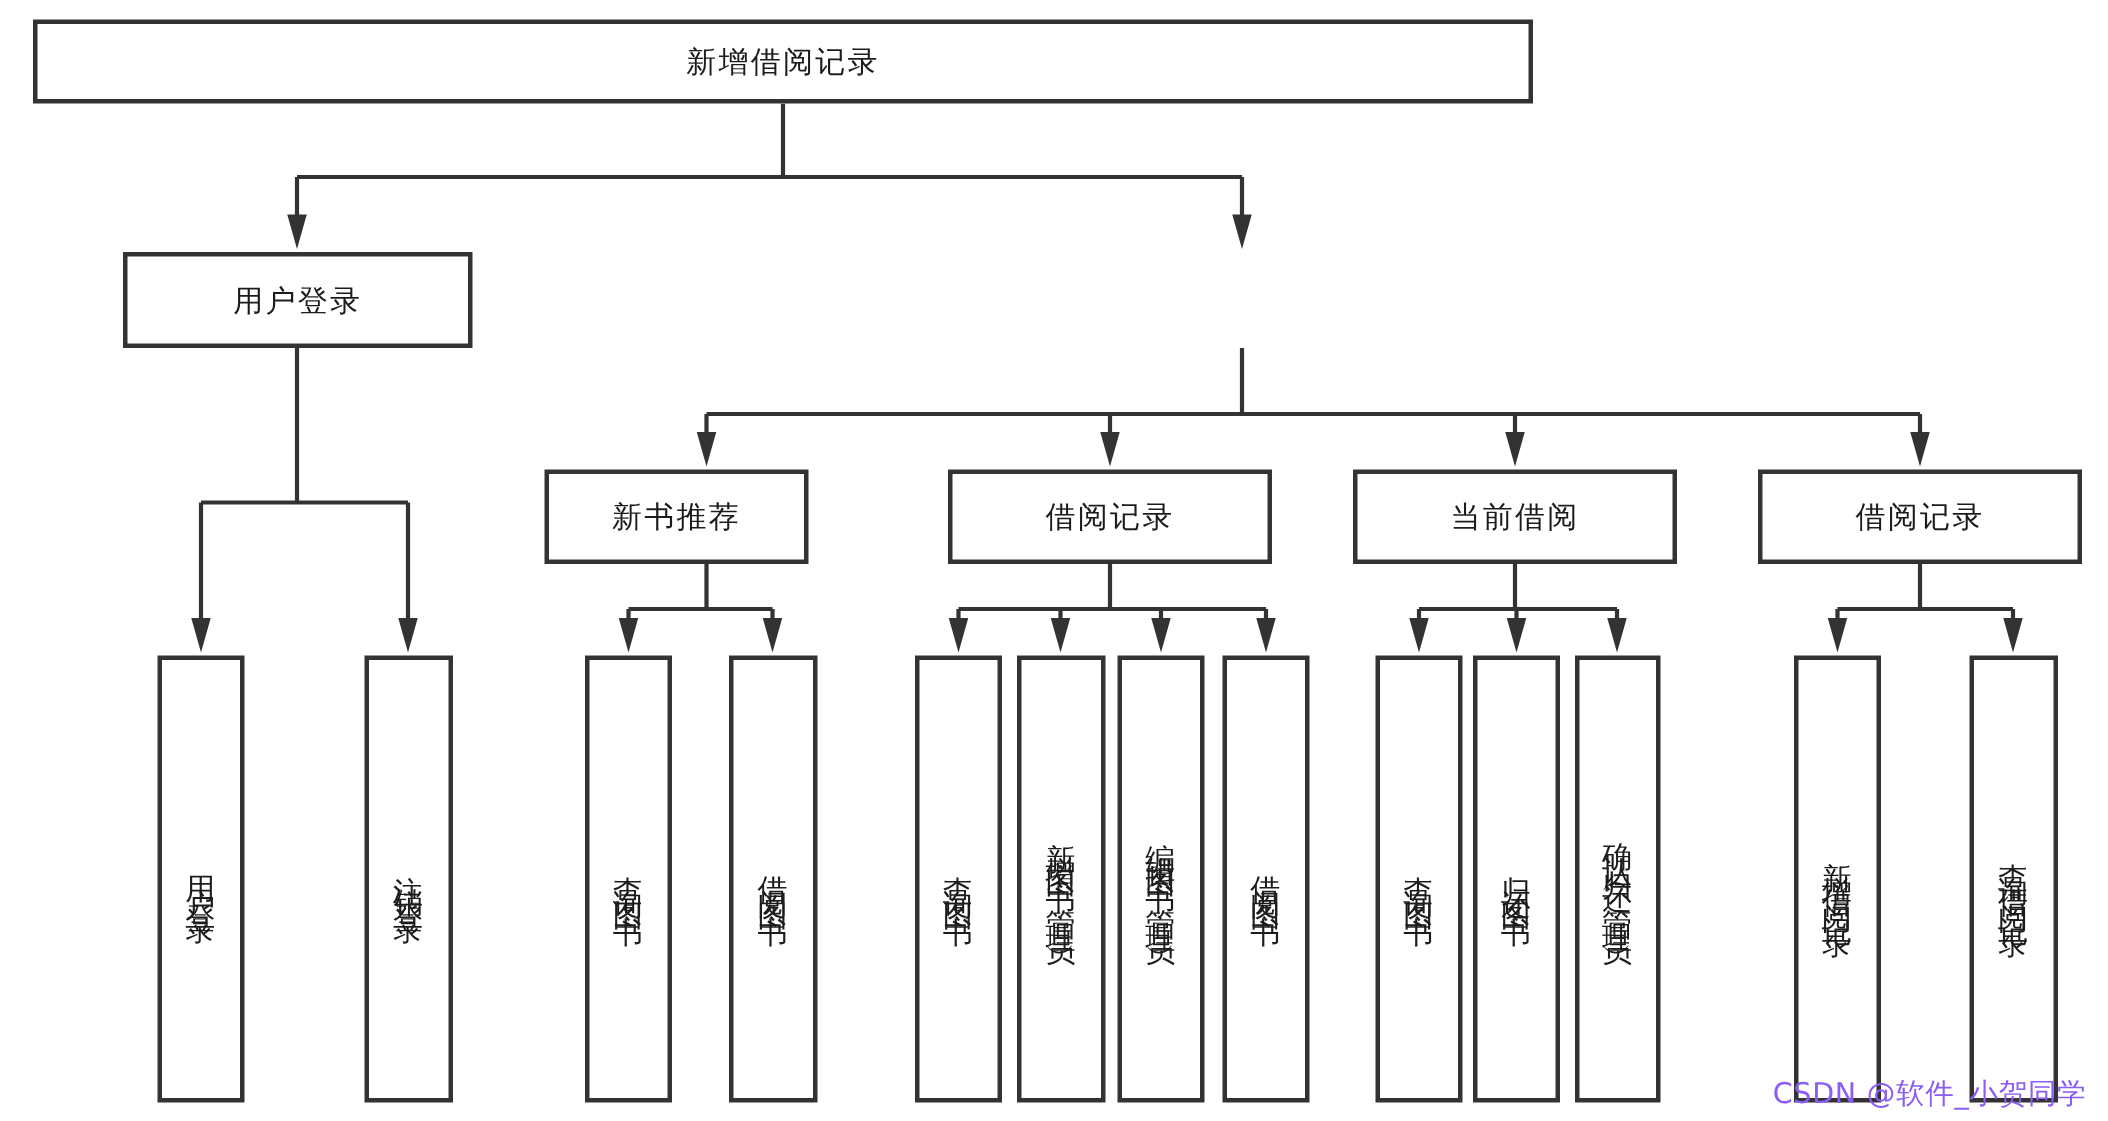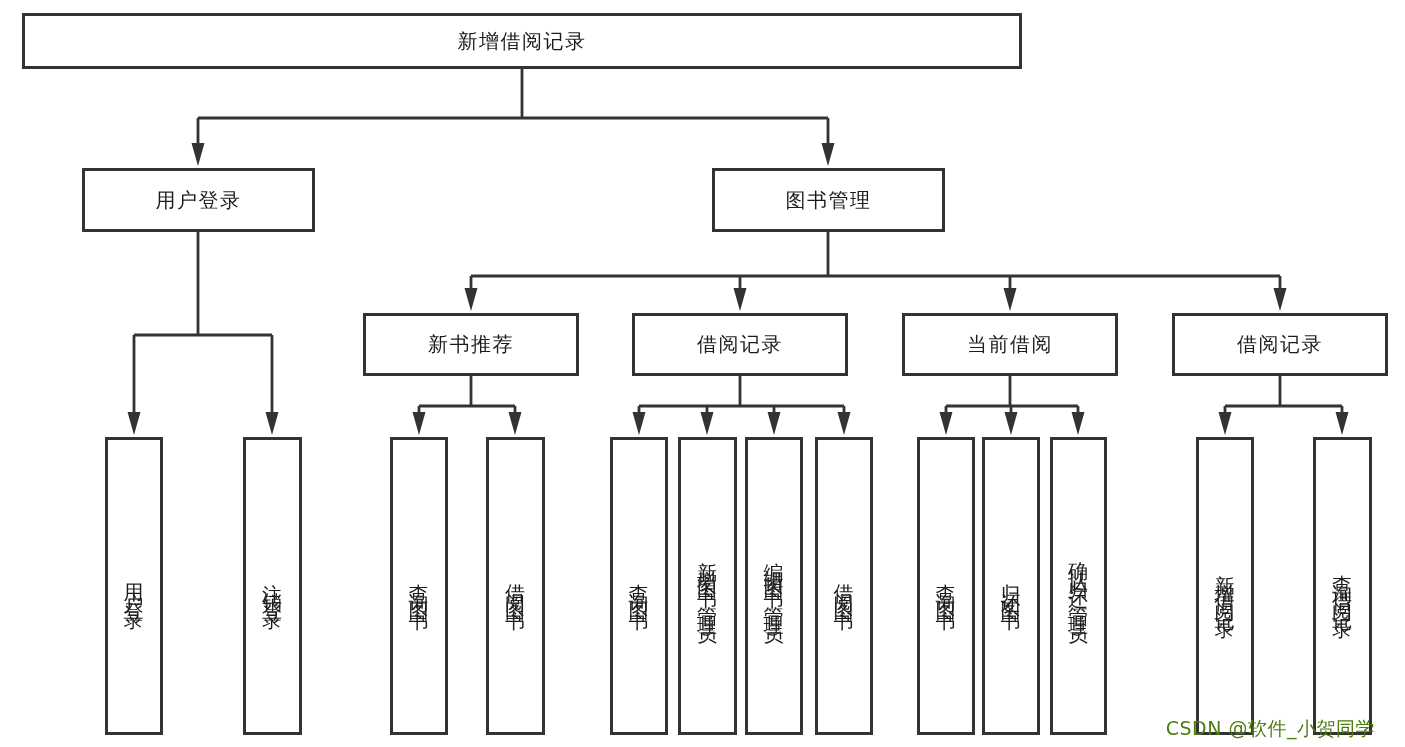--- a/index.html
+++ b/index.html
@@ -12,22 +12,22 @@
     position:absolute; box-sizing:border-box; z-index:1;
     border:3px solid #333333; background:#ffffff; color:#1c1c1c;
     display:flex; align-items:center; justify-content:center; text-align:center;
   }
   .node .lbl { font-size:20px; letter-spacing:1.5px; white-space:nowrap; }
   .node.vert .lbl {
     writing-mode:vertical-rl; text-orientation:mixed;
     font-size:20px; line-height:1; letter-spacing:9px; white-space:nowrap;
   }
   .watermark {
-    position:absolute; right:30px; bottom:5px; z-index:2;
-    font-size:19px; color:#4d7c0f; letter-spacing:0.5px;
+    position:absolute; right:14px; bottom:5px; z-index:2;
+    font-size:19px; color:#8b5cf6; letter-spacing:0.5px;
   }
 </style>
 </head>
 <body>
 
 <div class="canvas">
 
   <svg class="wires" viewBox="0 0 1405 747" xmlns="http://www.w3.org/2000/svg">
     <g stroke="#333333" stroke-width="2.8" fill="none">
 
@@ -68,25 +68,22 @@
     </g>
   </svg>
 
   <div class="node" style="left:22px;top:13px;width:1000px;height:56px">
     <span class="lbl">新增借阅记录</span>
   </div>
 
   <div class="node" style="left:82px;top:168px;width:233px;height:64px">
     <span class="lbl">用户登录</span>
   </div>
-  <div class="node" style="left:712px;top:168px;width:233px;height:64px">
-    <span class="lbl">图书管理</span>
-  </div>
 
-  <div class="node" style="left:363px;top:313px;width:216px;height:63px">
+  <div class="node" style="left:363px;top:313px;width:176px;height:63px">
     <span class="lbl">新书推荐</span>
   </div>
   <div class="node" style="left:632px;top:313px;width:216px;height:63px">
     <span class="lbl">借阅记录</span>
   </div>
   <div class="node" style="left:1172px;top:313px;width:216px;height:63px">
     <span class="lbl">借阅记录</span>
   </div>
   <div class="node" style="left:902px;top:313px;width:216px;height:63px">
     <span class="lbl">当前借阅</span>

